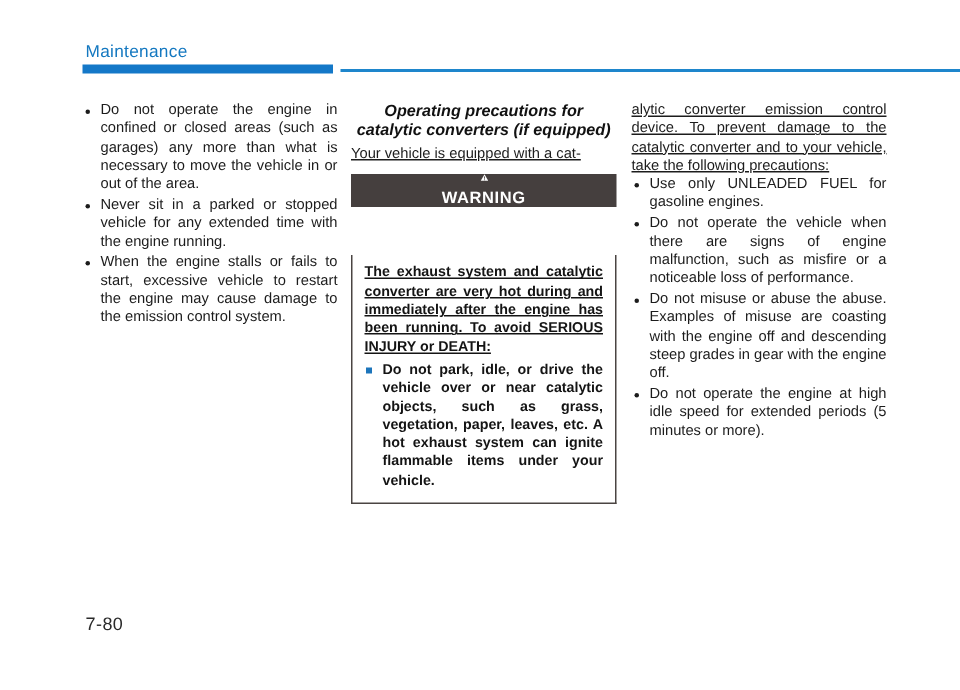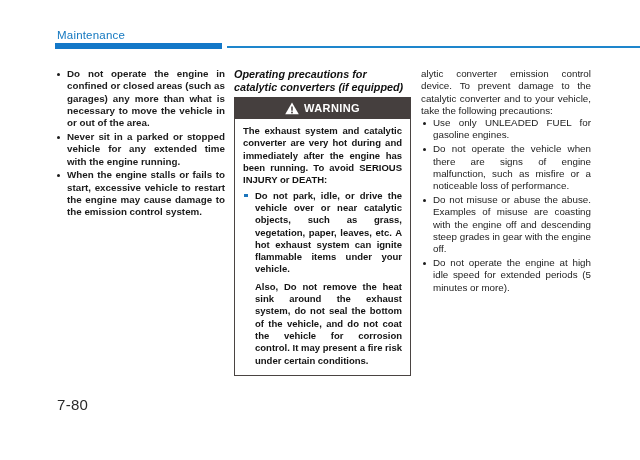--- a/index.html
+++ b/index.html
@@ -36,25 +36,25 @@
   }
 
   
   .columns {
     position: absolute;
     left: 55px; top: 68px;
     width: 536px;
     display: flex;
   }
   .col { font-size: 9.8px; line-height: 12.3px; text-align: justify; }
-  .col-1 { width: 170px; margin-right: 9px; font-weight: bold; }
+  .col-1 { width: 170px; margin-right: 9px; }
   .col-2 { width: 177px; margin-right: 10px; }
   .col-3 { width: 170px; }
 
-  p { margin: 0; }
+  p { margin: 0; text-decoration: underline; }
 
   
   ul.bullets { list-style: none; margin: 0; padding: 0; }
   ul.bullets li { position: relative; padding-left: 12px; margin-bottom: 1.5px; }
   ul.plain li::before {
     content: "";
     position: absolute;
     left: 2px; top: 4.6px;
     width: 3.2px; height: 3.2px;
     border-radius: 50%;
@@ -69,60 +69,62 @@
   }
 
   
   .section-heading {
     margin: 0 0 4px 0;
     font-size: 10.8px;
     line-height: 12.6px;
     font-weight: 700;
     font-style: italic;
     color: #111111;
-    text-align: left;
+    text-align: center;
   }
   .col2-intro { margin-bottom: 7px; }
 
   
   .warning-box { width: 177px; box-sizing: border-box; }
   .warning-header {
     box-sizing: border-box;
     height: 22px;
     background: #453f3e;
     display: flex;
     align-items: center;
     justify-content: center;
     gap: 5px;
+    flex-direction: column;
   }
   .warning-title {
     color: #ffffff;
     font-size: 11px;
     font-weight: 700;
     letter-spacing: 0.4px;
   }
   .warning-icon-svg { display: block; }
   .warning-body {
     box-sizing: border-box;
     border: 1px solid #4a4442;
     border-top: none;
     padding: 6px 8px 8px 8px;
     font-weight: 700;
     font-size: 9.5px;
     line-height: 12.3px;
     color: #141414;
+    margin-top: 32px;
   }
   .warning-body ul.bullets li { margin-top: 3px; margin-bottom: 0; }
   .warning-note { margin-top: 5px; padding-left: 12px; }
 
   
   .page-footer {
     position: absolute;
-    left: 57px; top: 396px;
-    font-size: 15px;
+    left: 57px; top: 409px;
+    font-size: 12px;
     color: #2a2a2a;
     letter-spacing: 0.3px;
   }
 </style>
 </head>
 <body>
 
 <div class="page">
 
   <div class="page-header">
@@ -136,36 +138,36 @@
     <section class="col col-1">
       <ul class="bullets plain">
         <li>Do not operate the engine in confined or closed areas (such as garages) any more than what is necessary to move the vehicle in or out of the area.</li>
         <li>Never sit in a parked or stopped vehicle for any extended time with the engine running.</li>
         <li>When the engine stalls or fails to start, excessive vehicle to restart the engine may cause damage to the emission control system.</li>
       </ul>
     </section>
 
     <section class="col col-2">
       <h2 class="section-heading">Operating precautions for catalytic converters (if equipped)</h2>
+      <p class="col2-intro">Your vehicle is equipped with a cat-</p>
 
       <div class="warning-box">
         <div class="warning-header">
           <svg class="warning-icon-svg" width="14" height="13" viewBox="0 0 24 22" aria-hidden="true">
             <path d="M12 0.8 L23.6 21 L0.4 21 Z" fill="#ffffff"></path>
             <rect x="10.7" y="7.6" width="2.6" height="7.2" fill="#453f3e"></rect>
             <circle cx="12" cy="17.9" r="1.6" fill="#453f3e"></circle>
           </svg>
           <span class="warning-title">WARNING</span>
         </div>
         <div class="warning-body">
           <p>The exhaust system and catalytic converter are very hot during and immediately after the engine has been running. To avoid SERIOUS INJURY or DEATH:</p>
           <ul class="bullets blue">
             <li>Do not park, idle, or drive the vehicle over or near catalytic objects, such as grass, vegetation, paper, leaves, etc. A hot exhaust system can ignite flammable items under your vehicle.</li>
           </ul>
-          <p class="warning-note">Also, Do not remove the heat sink around the exhaust system, do not seal the bottom of the vehicle, and do not coat the vehicle for corrosion control. It may present a fire risk under certain conditions.</p>
         </div>
       </div>
     </section>
 
     <section class="col col-3">
       <p>alytic converter emission control device. To prevent damage to the catalytic converter and to your vehicle, take the following precautions:</p>
       <ul class="bullets plain">
         <li>Use only UNLEADED FUEL for gasoline engines.</li>
         <li>Do not operate the vehicle when there are signs of engine malfunction, such as misfire or a noticeable loss of performance.</li>
         <li>Do not misuse or abuse the abuse. Examples of misuse are coasting with the engine off and descending steep grades in gear with the engine off.</li>

